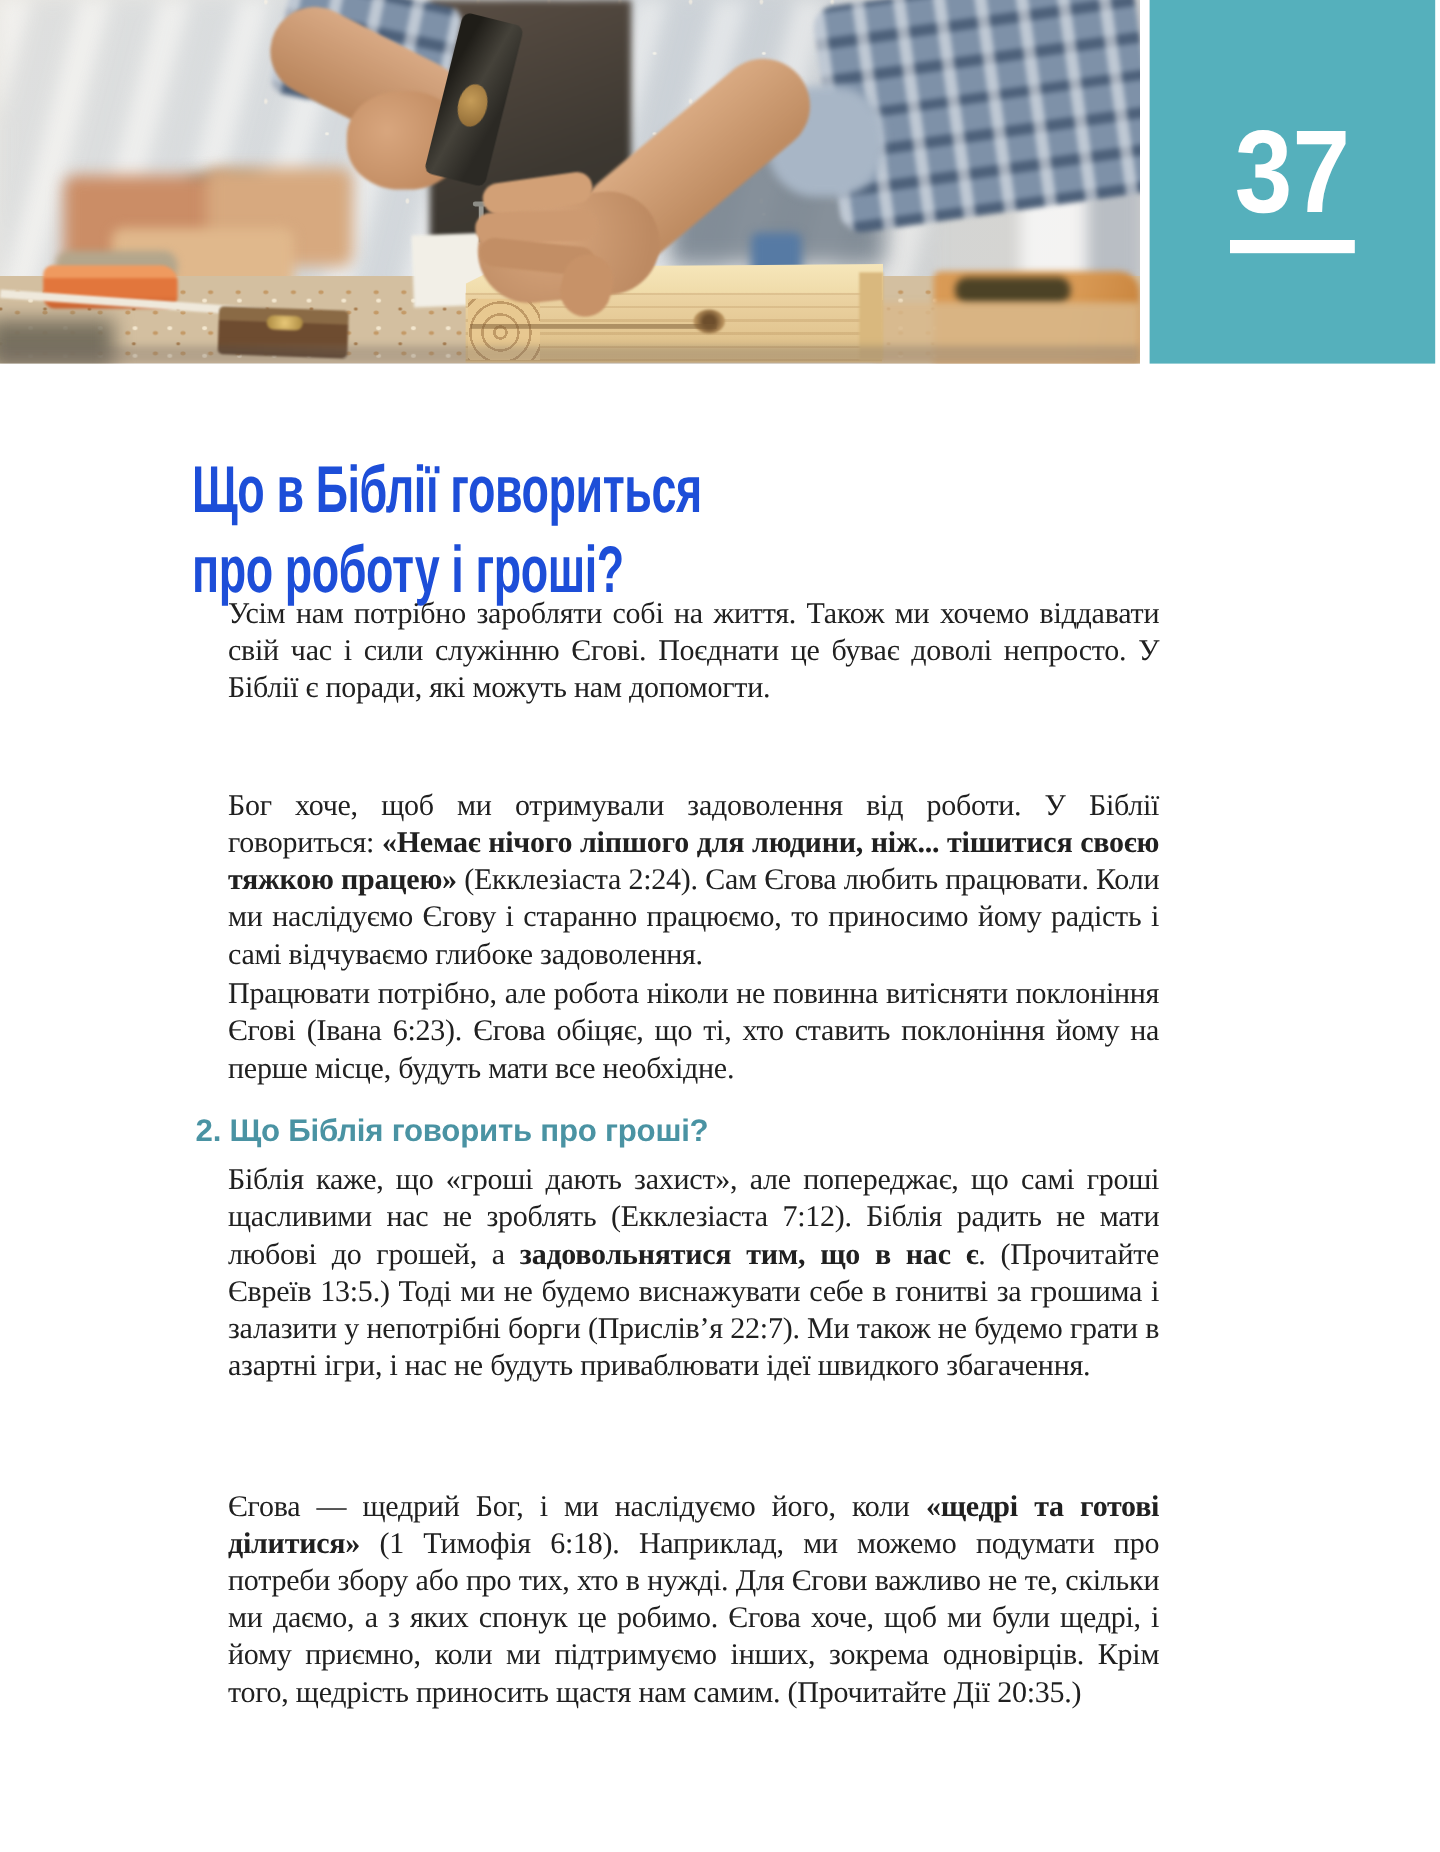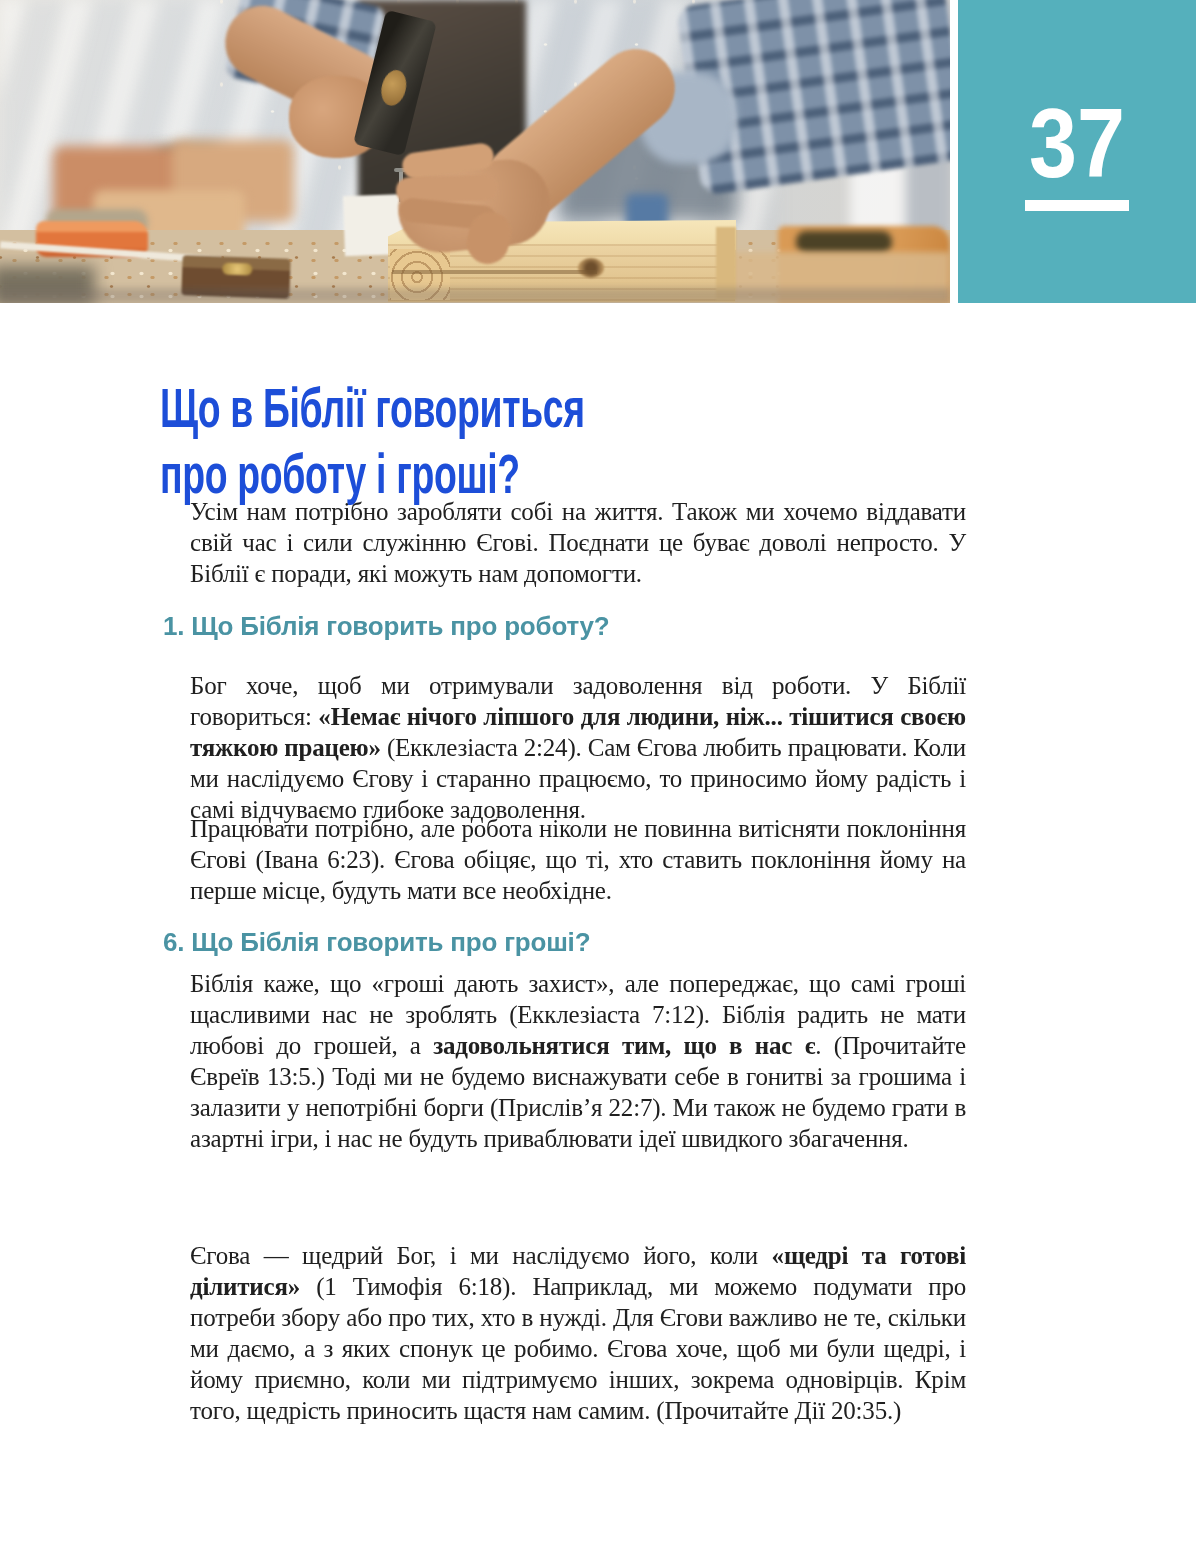--- a/index.html
+++ b/index.html
@@ -105,21 +105,21 @@
     position:absolute;left:190px;width:776px;color:#202020;
     font-size:25px;line-height:31px;letter-spacing:-.2px;
     text-align:justify;margin:0;font-family:Liberation Serif, serif;
   }
   .para .b{font-weight:700;}
   .pos-intro{top:496px;}
   .heading{
     position:absolute;left:163px;width:800px;margin:0;color:#4a93a3;
     font-size:26px;line-height:30px;font-weight:700;letter-spacing:-.2px;
   }
-  .pos-h1{top:611px;} .pos-p1{top:670px;} .pos-p2{top:813px;}
+  .pos-h1{top:611px;} .pos-p1{top:656px;} .pos-p2{top:813px;}
   .pos-h2{top:927px;} .pos-p3{top:968px;}
   .pos-h3{top:1206px;} .pos-p4{top:1240px;}
 </style>
 </head>
 <body>
 
 <div class="page">
 
   <div class="photo">
     <div class="ph ph-streaks"></div>
@@ -177,22 +177,21 @@
     <div class="chapter-rule"></div>
   </div>
 
   <h1 class="title">
     <span class="title-line">Що в Біблії говориться</span>
     <span class="title-line">про роботу і гроші?</span>
   </h1>
 
   <p class="para pos-intro"><span>Усім нам потрібно заробляти собі на життя. Також ми хочемо віддавати свій час і сили служінню Єгові. Поєднати це буває доволі непросто. У Біблії є поради, які можуть нам допомогти.</span></p>
 
-  <h2 class="heading pos-h1">1. Що Біблія говорить про роботу?</h2>
   <p class="para pos-p1"><span>Бог хоче, щоб ми отримували задоволення від роботи. У Біблії говориться: </span><span class="b">«Немає нічого ліпшого для людини, ніж... тішитися своєю тяжкою працею»</span><span> (Екклезіаста 2:24). Сам Єгова любить працювати. Коли ми наслідуємо Єгову і старанно працюємо, то приносимо йому радість і самі відчуваємо глибоке задоволення.</span></p>
   <p class="para pos-p2"><span>Працювати потрібно, але робота ніколи не повинна витісняти поклоніння Єгові (Івана 6:23). Єгова обіцяє, що ті, хто ставить поклоніння йому на перше місце, будуть мати все необхідне.</span></p>
 
-  <h2 class="heading pos-h2">6. Що Біблія говорить про гроші?</h2>
+  <h2 class="heading pos-h2">2. Що Біблія говорить про гроші?</h2>
   <p class="para pos-p3"><span>Біблія каже, що «гроші дають захист», але попереджає, що самі гроші щасливими нас не зроблять (Екклезіаста 7:12). Біблія радить не мати любові до грошей, а </span><span class="b">задовольнятися тим, що в нас є</span><span>. (Прочитайте Євреїв 13:5.) Тоді ми не будемо виснажувати себе в гонитві за грошима і залазити у непотрібні борги (Прислів’я 22:7). Ми також не будемо грати в азартні ігри, і нас не будуть приваблювати ідеї швидкого збагачення.</span></p>
 
   <p class="para pos-p4"><span>Єгова — щедрий Бог, і ми наслідуємо його, коли </span><span class="b">«щедрі та готові ділитися»</span><span> (1 Тимофія 6:18). Наприклад, ми можемо подумати про потреби збору або про тих, хто в нужді. Для Єгови важливо не те, скільки ми даємо, а з яких спонук це робимо. Єгова хоче, щоб ми були щедрі, і йому приємно, коли ми підтримуємо інших, зокрема одновірців. Крім того, щедрість приносить щастя нам самим. (Прочитайте Дії 20:35.)</span></p>
 
 </div>
 
 </body></html>

